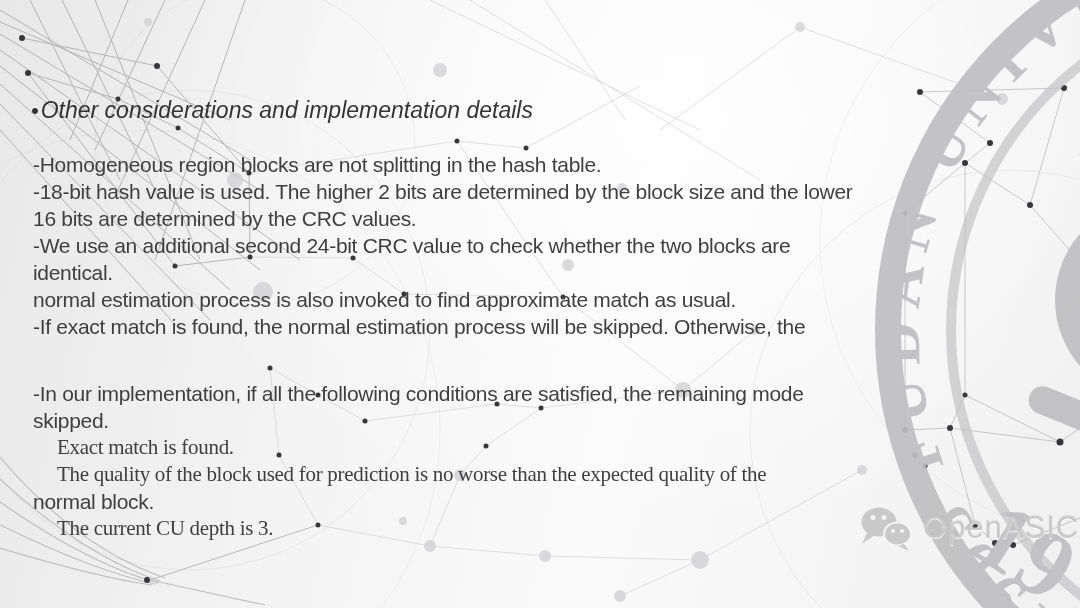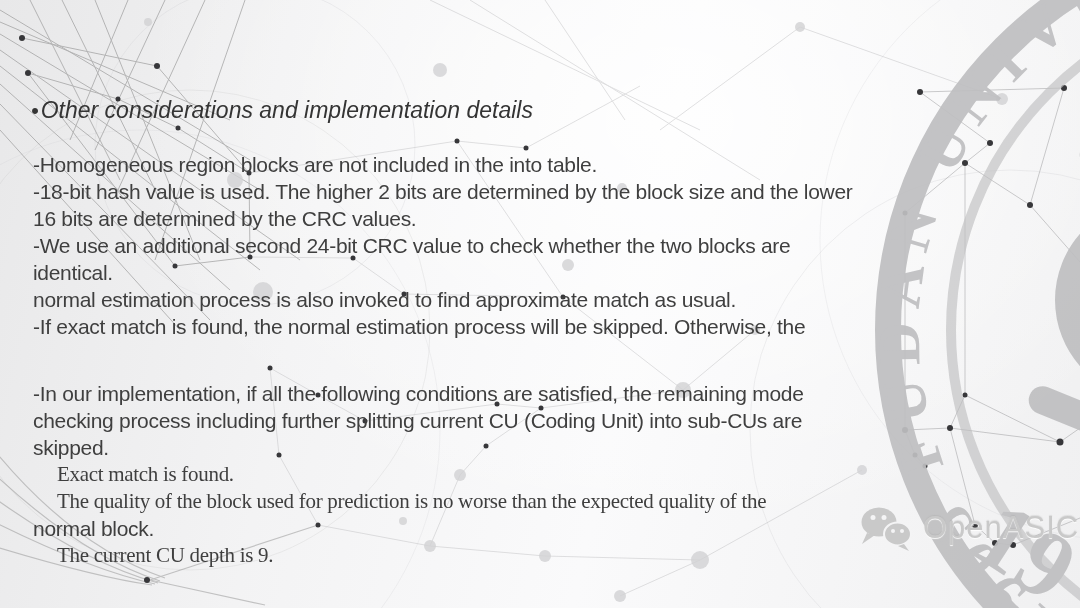--- a/index.html
+++ b/index.html
@@ -225,34 +225,33 @@
       <text class="seal-digits" x="968" y="552" transform="rotate(33 968 552)">19</text>
     </g>
   </svg>
 
 
   <div class="bullet-line">
     <span class="bullet-glyph">•</span><span>Other considerations and implementation details</span>
   </div>
 
   <div class="body">
-    <div class="line">-Homogeneous region blocks are not included in the into table.</div>
+    <div class="line">-Homogeneous region blocks are not splitting in the hash table.</div>
     <div class="line">-18-bit hash value is used. The higher 2 bits are determined by the block size and the lower</div>
     <div class="line">16 bits are determined by the CRC values.</div>
     <div class="line">-We use an additional second 24-bit CRC value to check whether the two blocks are</div>
     <div class="line">identical.</div>
     <div class="line">normal estimation process is also invoked to find approximate match as usual.</div>
     <div class="line">-If exact match is found, the normal estimation process will be skipped. Otherwise, the</div>
     <div class="line gap">-In our implementation, if all the following conditions are satisfied, the remaining mode</div>
-    <div class="line">checking process including further splitting current CU (Coding Unit) into sub-CUs are</div>
     <div class="line">skipped.</div>
     <div class="line ind">Exact match is found.</div>
     <div class="line ind">The quality of the block used for prediction is no worse than the expected quality of the</div>
     <div class="line">normal block.</div>
-    <div class="line ind">The current CU depth is 9.</div>
+    <div class="line ind">The current CU depth is 3.</div>
   </div>
 
   <div class="brand">
     <svg width="56" height="48" viewBox="0 0 56 48" style="position:static" aria-hidden="true">
       <g fill="#c9c9c9">
         <ellipse cx="21" cy="18" rx="17.5" ry="14.5"></ellipse>
         <polygon points="9,29 4,40 17,31"></polygon>
       </g>
       <circle cx="15" cy="13.5" r="2.5" fill="#f4f4f5"></circle>
       <circle cx="26" cy="13.5" r="2.5" fill="#f4f4f5"></circle>

